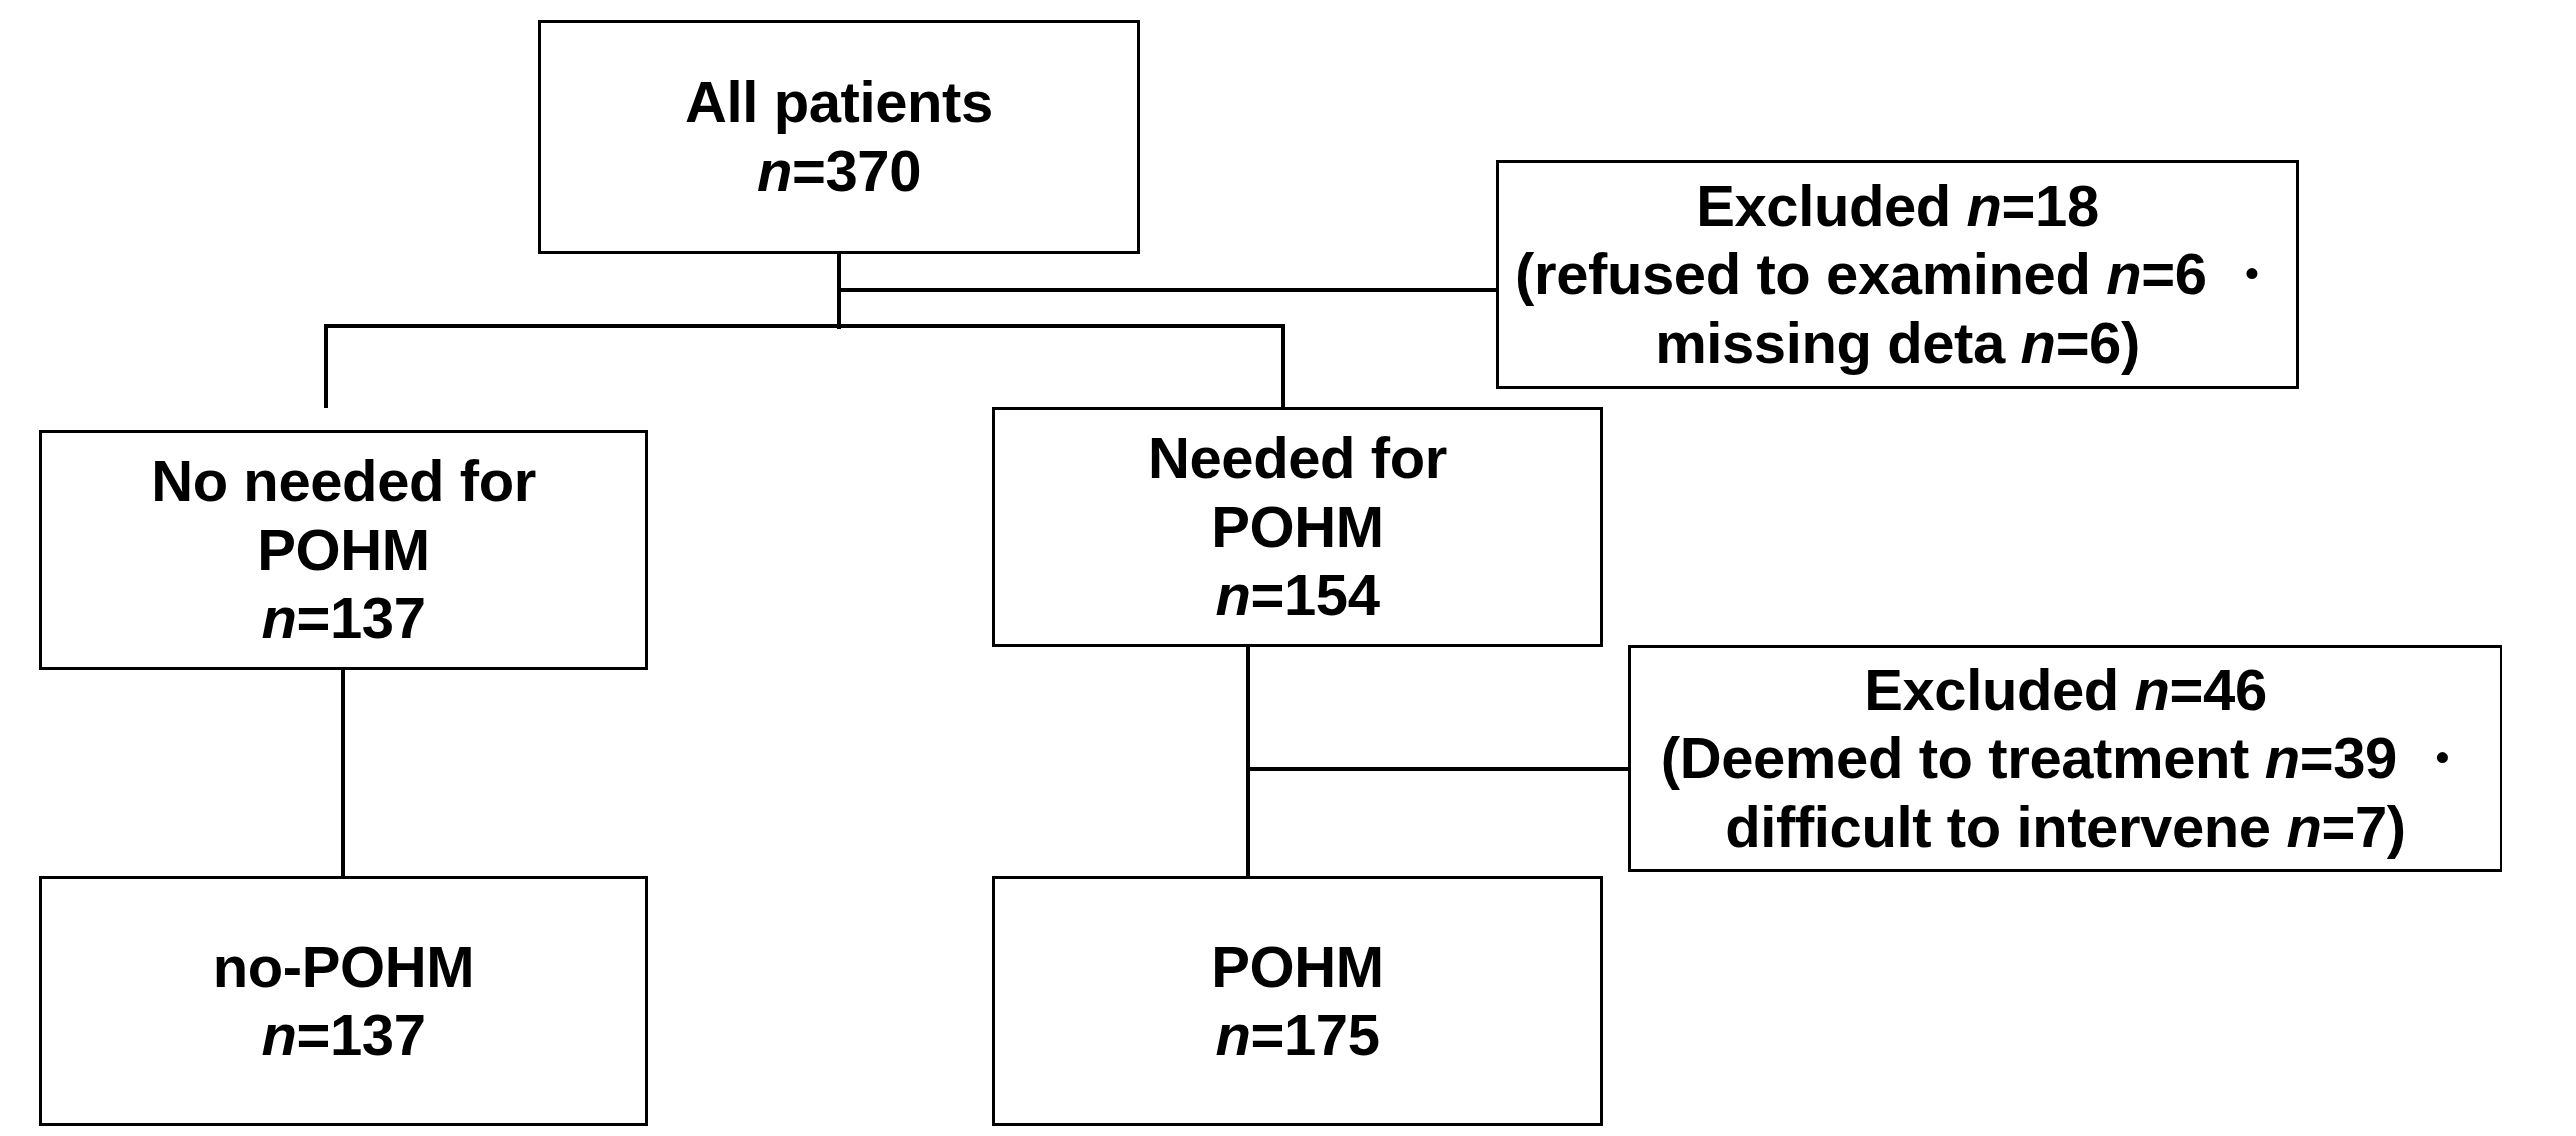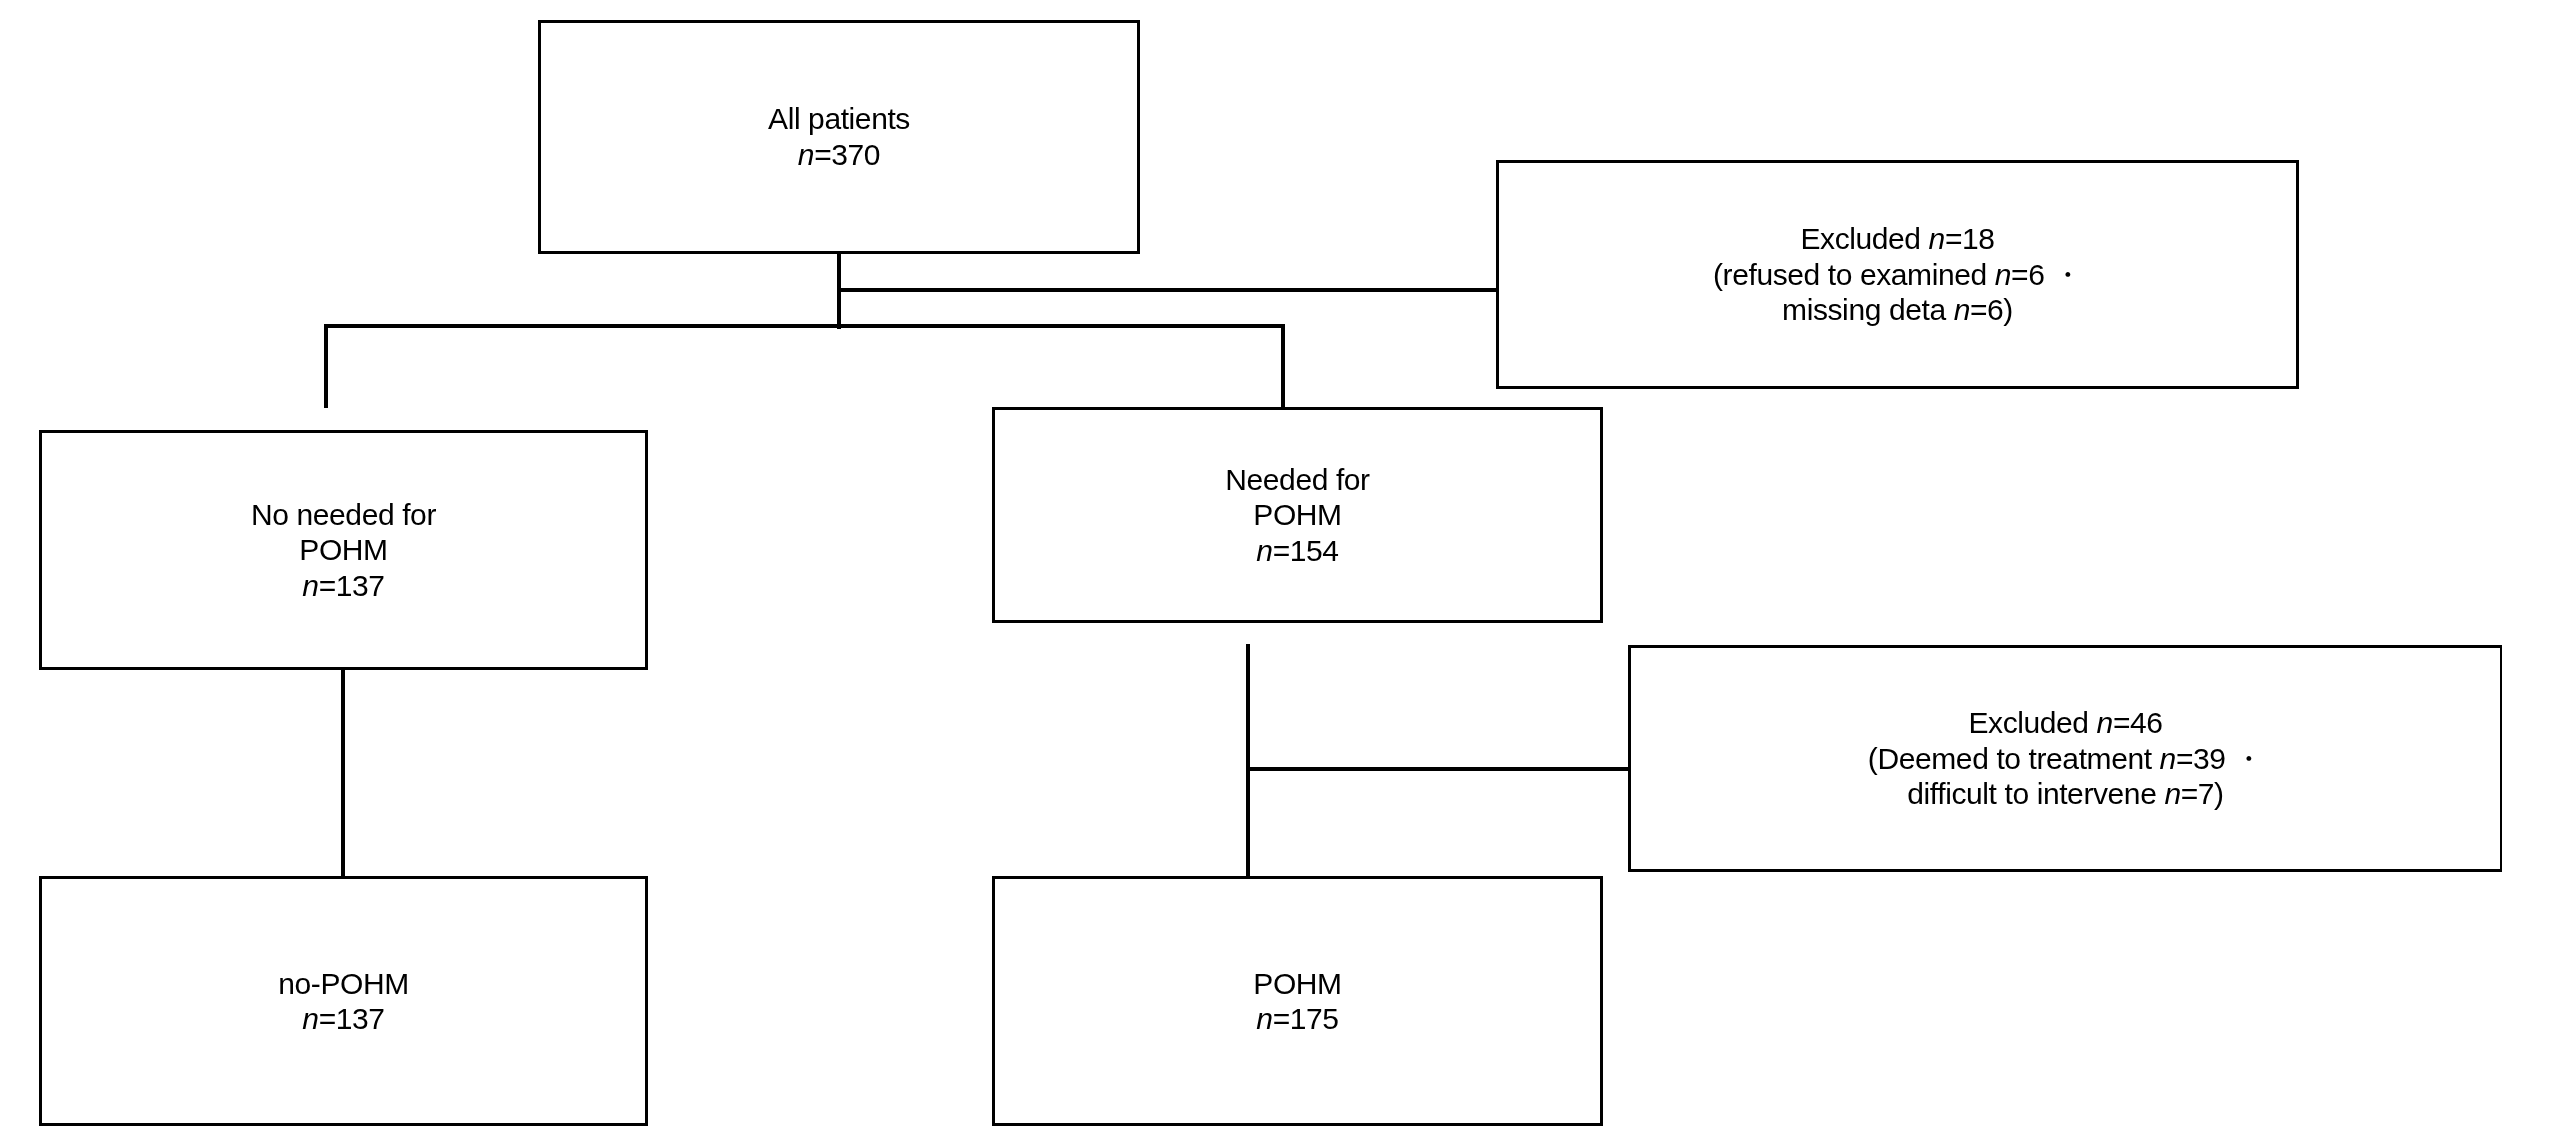--- a/index.html
+++ b/index.html
@@ -30,34 +30,34 @@
     display: flex;
     flex-direction: column;
     align-items: center;
     justify-content: center;
     text-align: center;
     line-height: 1.18;
     z-index: 3;
   }
   .node-line {
     display: block;
-    font-size: 30px;
-    font-weight: 400;
+    font-size: 58px;
+    font-weight: 700;
     letter-spacing: -0.4px;
     white-space: nowrap;
   }
   .node-line em {
     font-style: italic;
   }
 
   
   #box-all-patients   { left: 538px;  top: 19.7px;   width: 602px;  height: 234px; }
   #box-excluded-1     { left: 1496px; top: 160px;  width: 803px; height: 229px; }
   #box-no-need        { left: 39px;   top: 430px;  width: 609px;  height: 240px; }
-  #box-need           { left: 992px; top: 407px;  width: 611px;  height: 216px; }
+  #box-need           { left: 992px; top: 407px;  width: 611px;  height: 240px; }
   #box-excluded-2     { left: 1628px; top: 645px;  width: 874px; height: 227px; }
   #box-no-pohm        { left: 39px;   top: 876px; width: 609px;  height: 250px; }
   #box-pohm           { left: 992px; top: 876px; width: 611px;  height: 250px; }
 
   #box-excluded-2 { border-right-width: 2.8px; }
 
   
   .conn-v {
     position: absolute;
     width: 3.5px;

